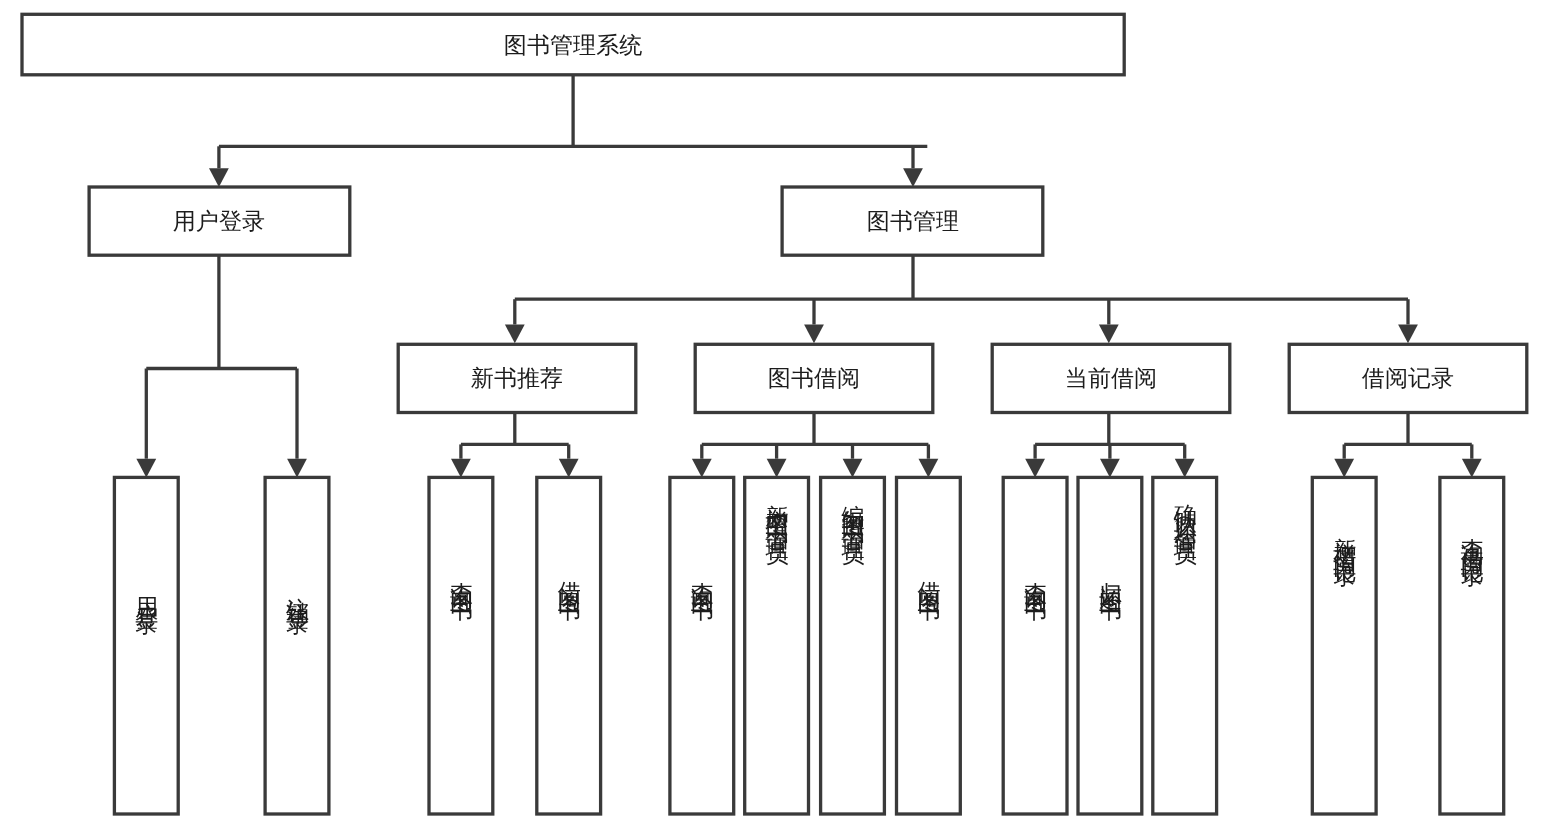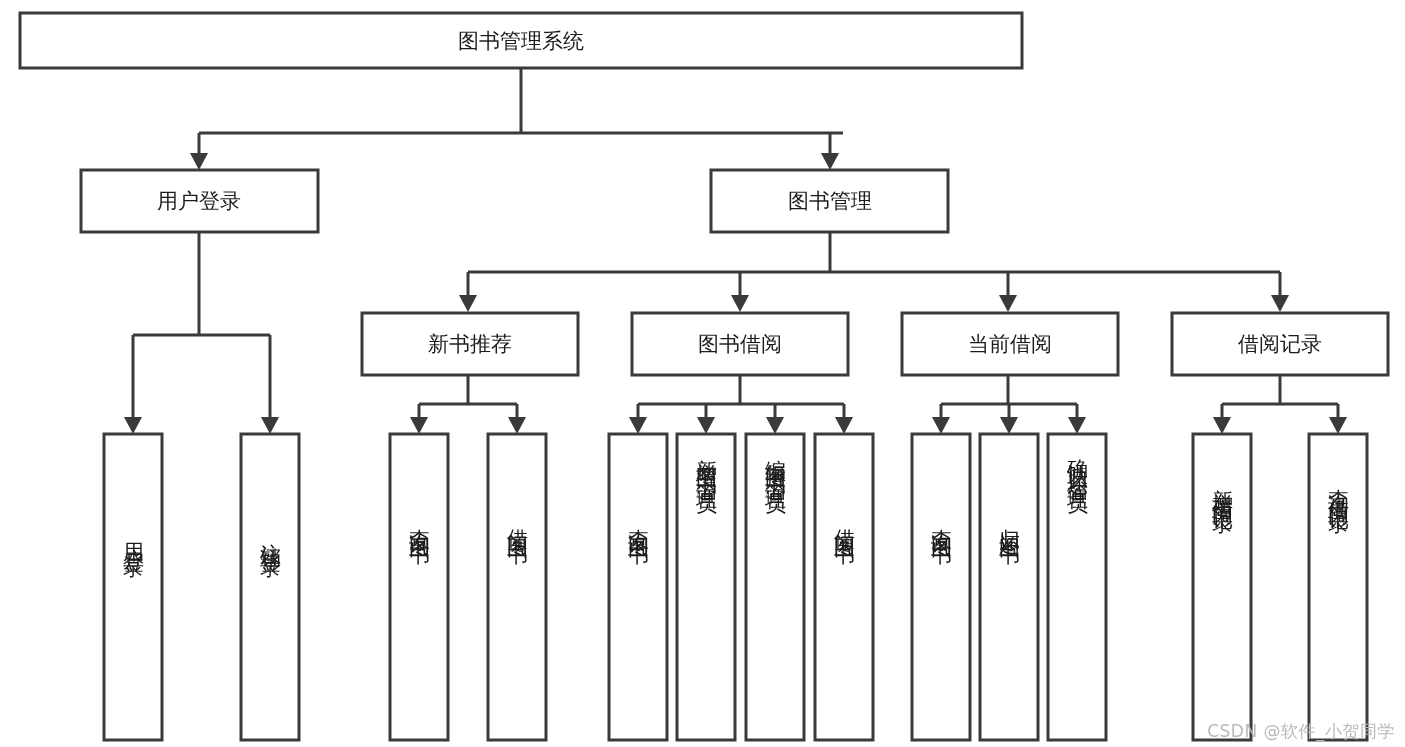--- a/index.html
+++ b/index.html
@@ -287,15 +287,14 @@
   </div>
 
   <div class="leaf-label-wrap" style="left:1193px; top:434px; width:58px; height:306px;">
     <span class="leaf-label" style="margin-top:38px;">新增借阅记录</span>
   </div>
 
   <div class="leaf-label-wrap" style="left:1309px; top:434px; width:58px; height:306px;">
     <span class="leaf-label" style="margin-top:38px;">查询借阅记录</span>
   </div>
 
-  <div class="watermark">CSDN @软件_小贺同学</div>
 
 </div>
 
 </body></html>

